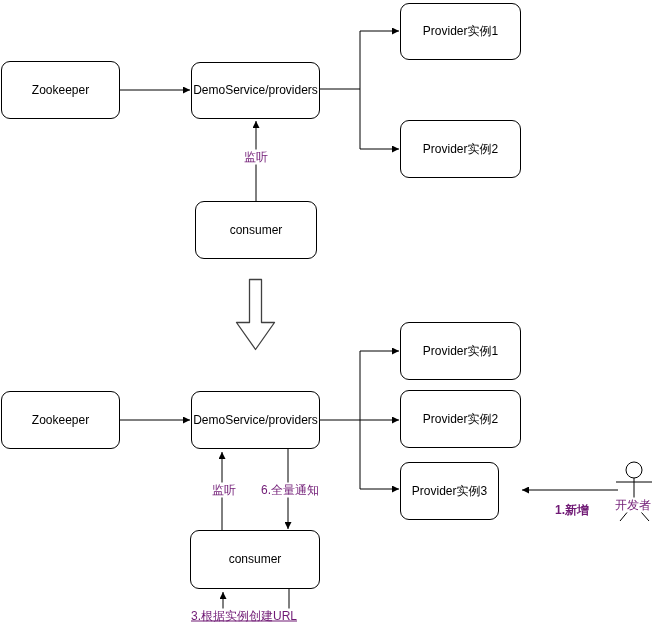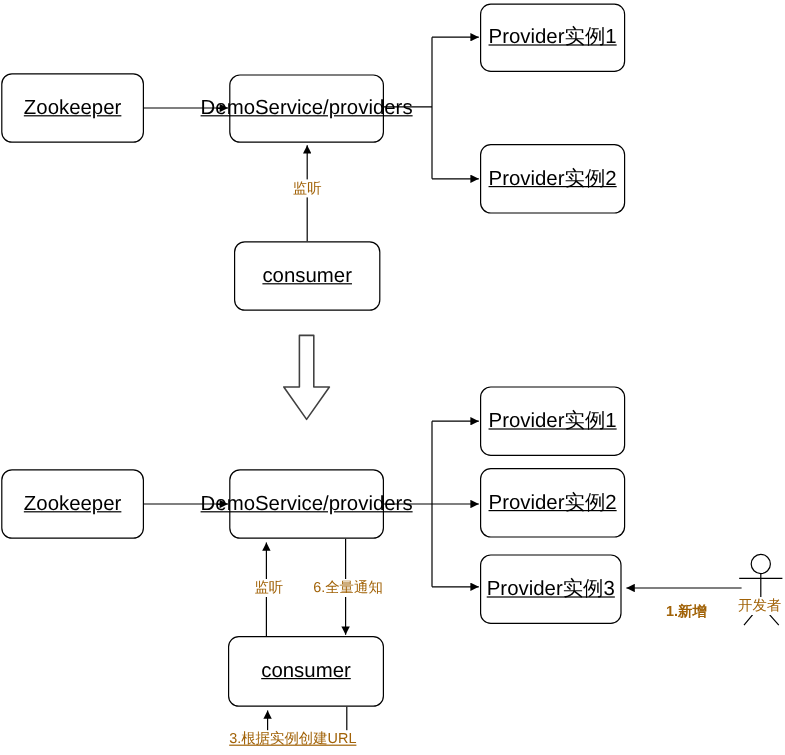--- a/index.html
+++ b/index.html
@@ -22,48 +22,47 @@
   }
   .node {
     position: absolute;
     box-sizing: border-box;
     border: 1px solid #000000;
     border-radius: 9px;
     background: #ffffff;
     display: flex;
     align-items: center;
     justify-content: center;
-    font-size: 17px;
+    font-size: 12px;
     color: #000000;
     text-align: center;
     white-space: nowrap;
     line-height: 1.2;
-    text-decoration: underline;
   }
   .edge-label {
     position: absolute;
     transform: translate(-50%, -50%);
     background: #ffffff;
     font-size: 12px;
-    color: #a16207;
+    color: #701a75;
     white-space: nowrap;
     padding: 0 1px;
     line-height: 15px;
   }
   
   .n-zk1 { left: 1px;   top: 61px;  width: 119px; height: 58px; }
   .n-ds1 { left: 191px; top: 62px;  width: 129px; height: 57px; }
   .n-p1a { left: 400px; top: 3px;   width: 121px; height: 57px; }
   .n-p1b { left: 400px; top: 120px; width: 121px; height: 58px; }
   .n-c1  { left: 195px; top: 201px; width: 122px; height: 58px; }
   .n-zk2 { left: 1px;   top: 391px; width: 119px; height: 58px; }
   .n-ds2 { left: 191px; top: 391px; width: 129px; height: 58px; }
   .n-p2a { left: 400px; top: 322px; width: 121px; height: 58px; }
   .n-p2b { left: 400px; top: 390px; width: 121px; height: 58px; }
-  .n-p2c { left: 400px; top: 462px; width: 118px; height: 58px; }
+  .n-p2c { left: 400px; top: 462px; width: 99px; height: 58px; }
   .n-c2  { left: 190px; top: 530px; width: 130px; height: 59px; }
   
   .l-listen-top    { left: 256px; top: 157px; }
   .l-listen-bottom { left: 224px; top: 490px; }
   .l-notify        { left: 290px; top: 490px; }
   .l-create-url    { left: 244px; top: 616px; text-decoration: underline; }
   .l-add           { left: 572px; top: 510px; font-weight: bold; }
   .l-developer     { left: 633px; top: 505px; }
 </style>
 </head>

